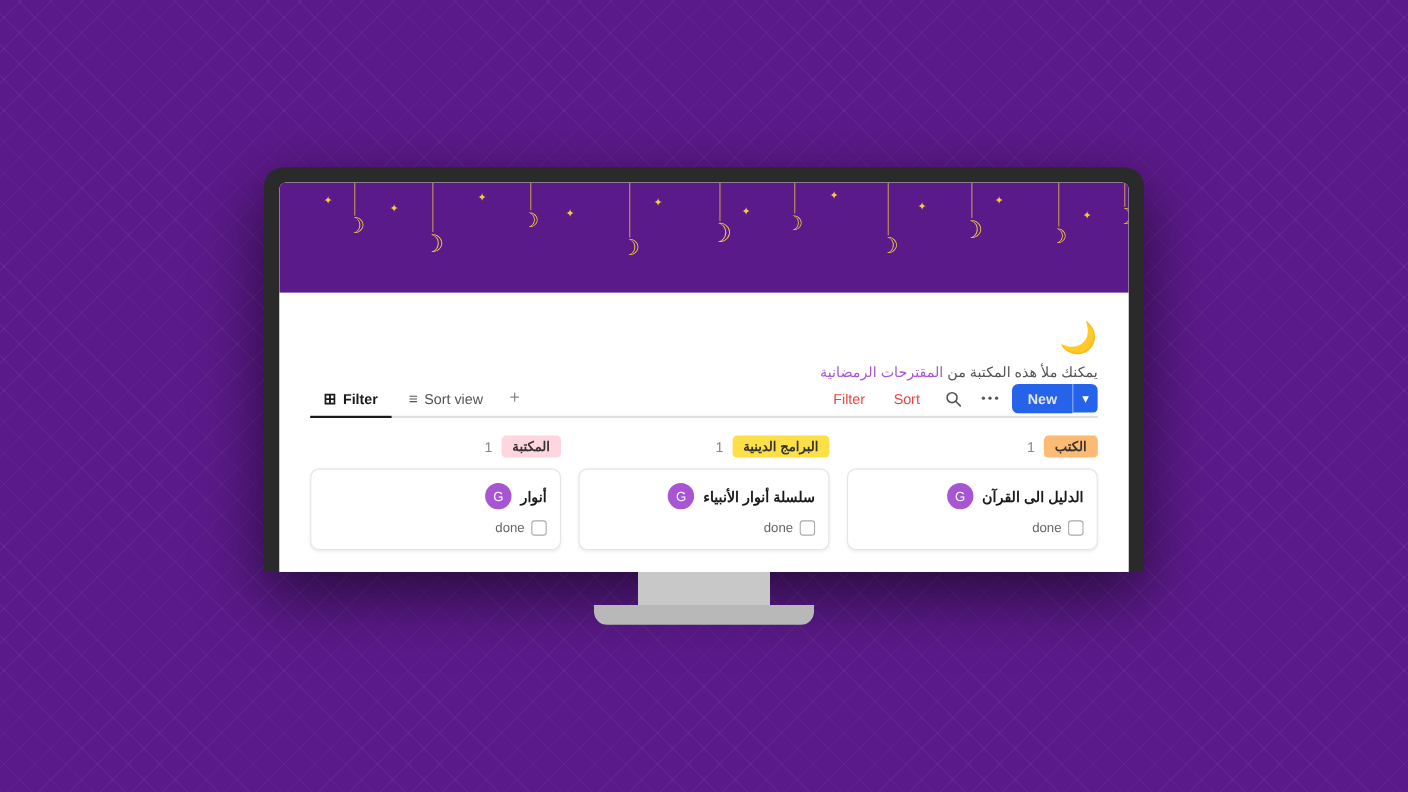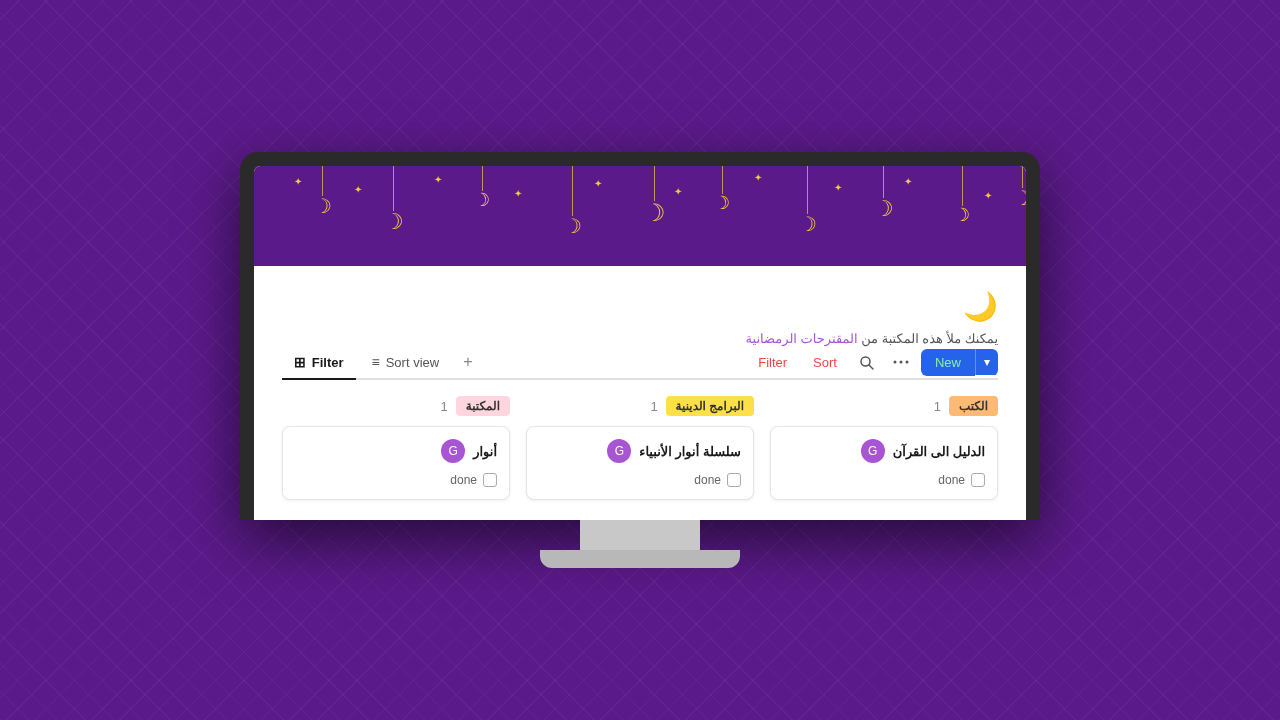--- a/index.html
+++ b/index.html
@@ -199,24 +199,24 @@
       font-size: 15px;
     }
     .new-btn {
       display: flex;
       align-items: center;
       border-radius: 6px;
       overflow: hidden;
     }
     .new-btn-main {
       background: #2563eb;
-      color: #86efac;
+      color: #e5e5e5;
       padding: 6px 14px;
       font-size: 13px;
-      font-weight: 400;
+      font-weight: 700;
       cursor: pointer;
       border: none;
     }
     .new-btn-arrow {
       background: #2563eb;
       color: #fff;
       padding: 6px 8px;
       font-size: 12px;
       cursor: pointer;
       border: none;

